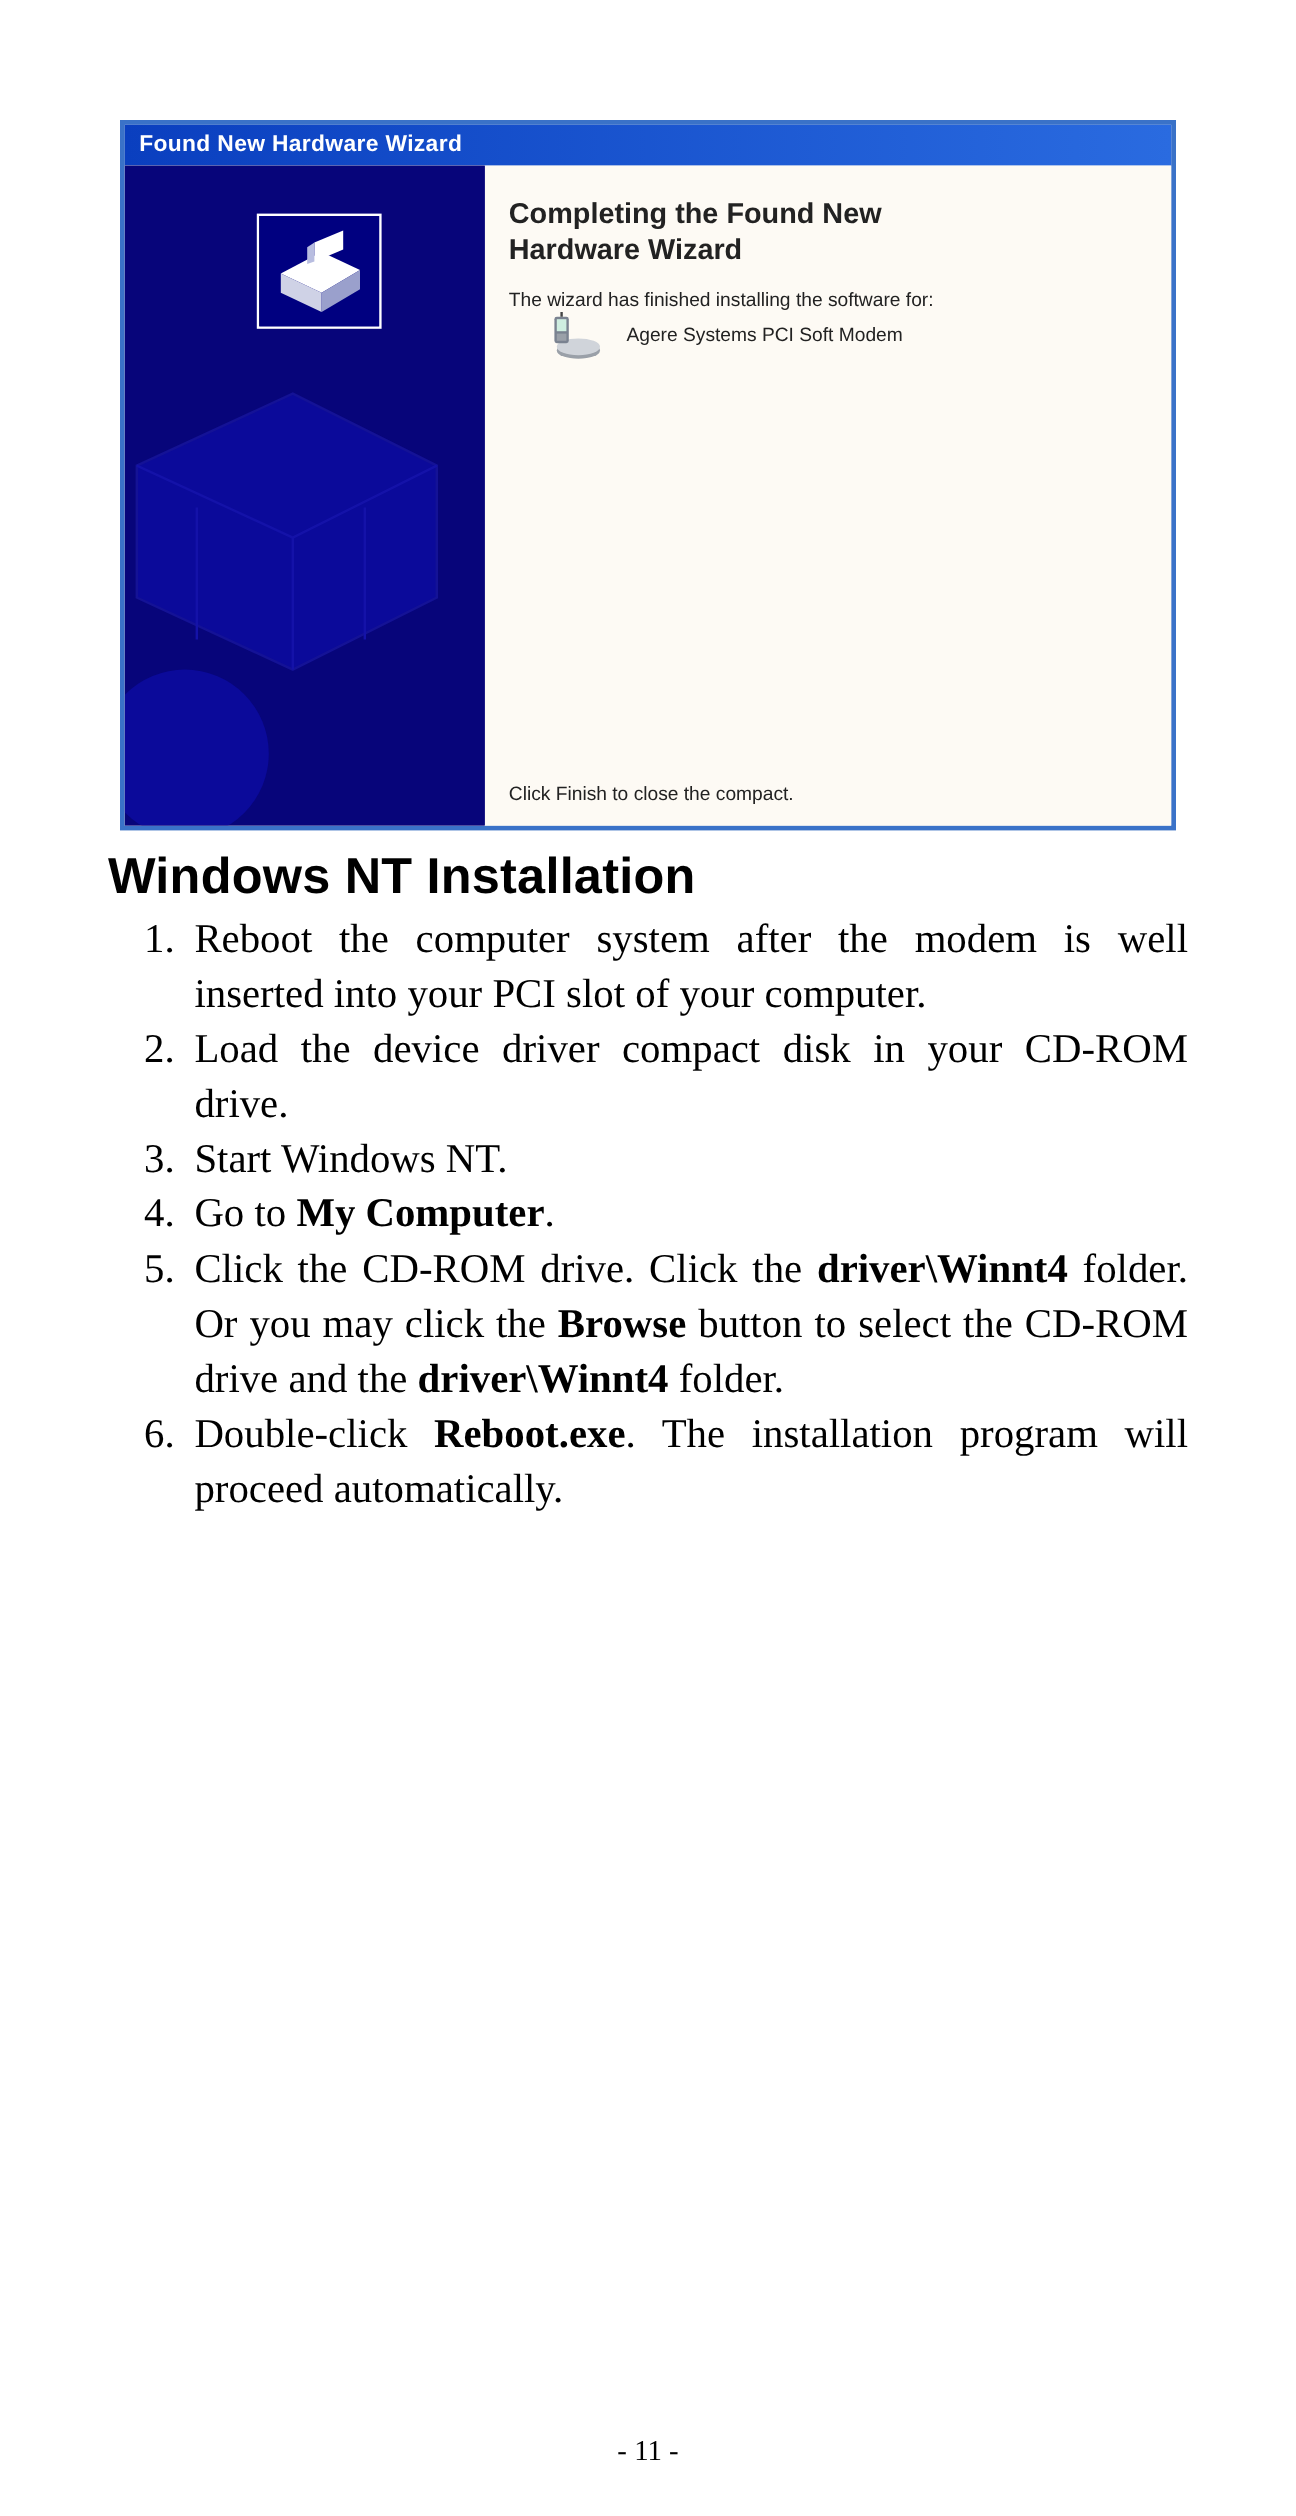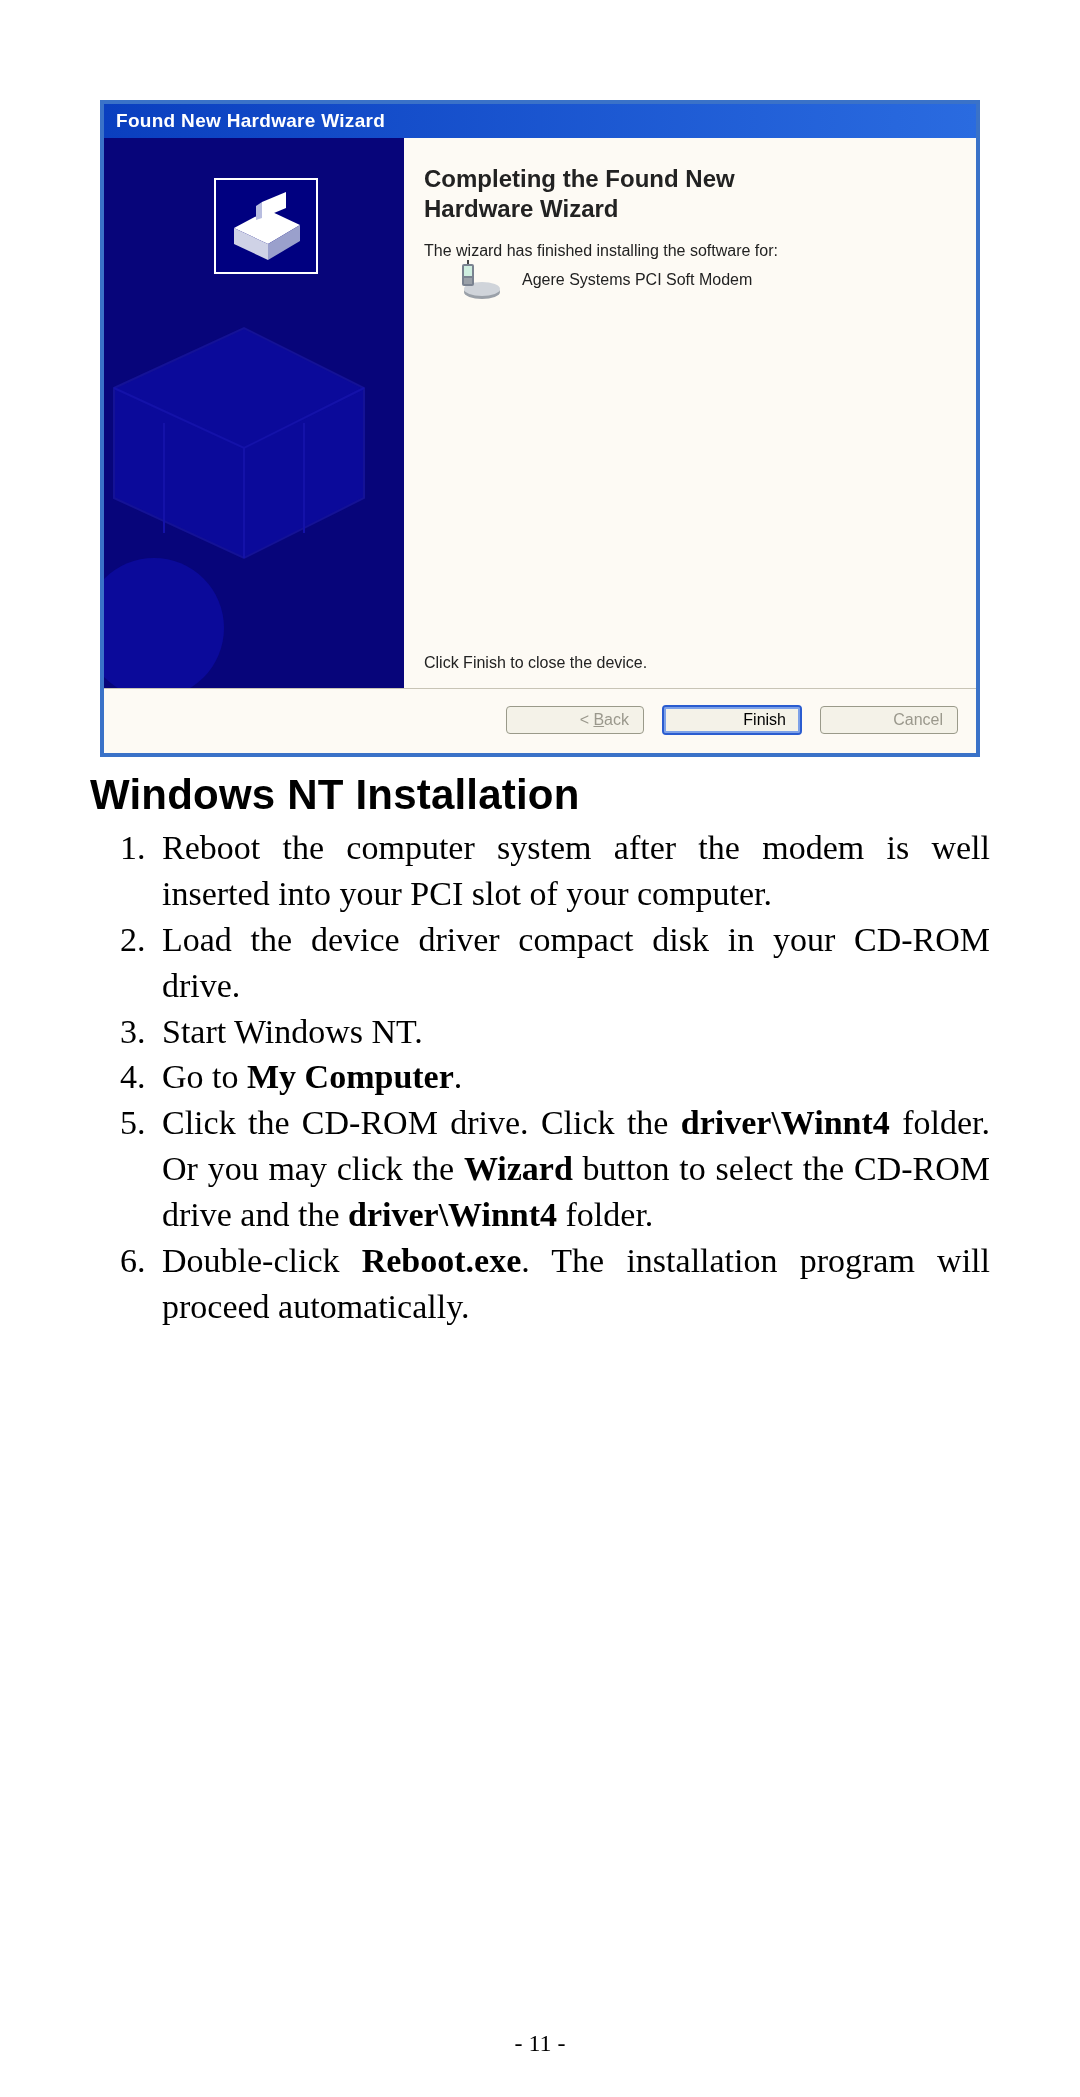--- a/index.html
+++ b/index.html
@@ -192,36 +192,31 @@
               <ellipse cx="30" cy="32" rx="18" ry="7" fill="#9aa0a8"></ellipse>
               <ellipse cx="30" cy="29" rx="18" ry="7" fill="#d0d4da"></ellipse>
               <rect x="10" y="4" width="12" height="22" rx="2" fill="#7a8290"></rect>
               <rect x="12" y="6" width="8" height="10" fill="#cfeee0"></rect>
               <rect x="12" y="18" width="8" height="6" fill="#9aa0a8"></rect>
               <line x1="16" y1="0" x2="16" y2="4" stroke="#444" stroke-width="2"></line>
             </svg>
           </div>
           <div class="device-label">Agere Systems PCI Soft Modem</div>
         </div>
-        <div class="content-bottom-text">Click Finish to close the device.</div>
+        <div class="content-bottom-text">Click Finish to close the compact.</div>
       </div>
-    </div>
-    <div class="button-row">
-      <span class="wiz-btn disabled"><span>&lt; </span><span class="mnemonic">B</span><span>ack</span></span>
-      <span class="wiz-btn primary">Finish</span>
-      <span class="wiz-btn disabled">Cancel</span>
     </div>
   </div>
 
   <h2 class="section-heading">Windows NT Installation</h2>
 
   <ol class="install-steps" id="steps-list">
       <li class="justify"><span>Reboot the computer system after the modem is well inserted into your PCI slot of your computer.</span></li>
       <li class="justify"><span>Load the device driver compact disk in your CD-ROM drive.</span></li>
       <li class="justify"><span>Start Windows NT.</span></li>
       <li class="justify"><span>Go to </span><span class="bold">My Computer</span><span>.</span></li>
-      <li class="justify"><span>Click the CD-ROM drive. Click the </span><span class="bold">driver\Winnt4</span><span> folder. Or you may click the </span><span class="bold">Wizard</span><span> button to select the CD-ROM drive and the </span><span class="bold">driver\Winnt4</span><span> folder.</span></li>
+      <li class="justify"><span>Click the CD-ROM drive. Click the </span><span class="bold">driver\Winnt4</span><span> folder. Or you may click the </span><span class="bold">Browse</span><span> button to select the CD-ROM drive and the </span><span class="bold">driver\Winnt4</span><span> folder.</span></li>
       <li class="justify"><span>Double-click </span><span class="bold">Reboot.exe</span><span>. The installation program will proceed automatically.</span></li>
     </ol>
 
 </div>
 
 <div class="page-number">- 11 -</div>
 
 </body></html>

